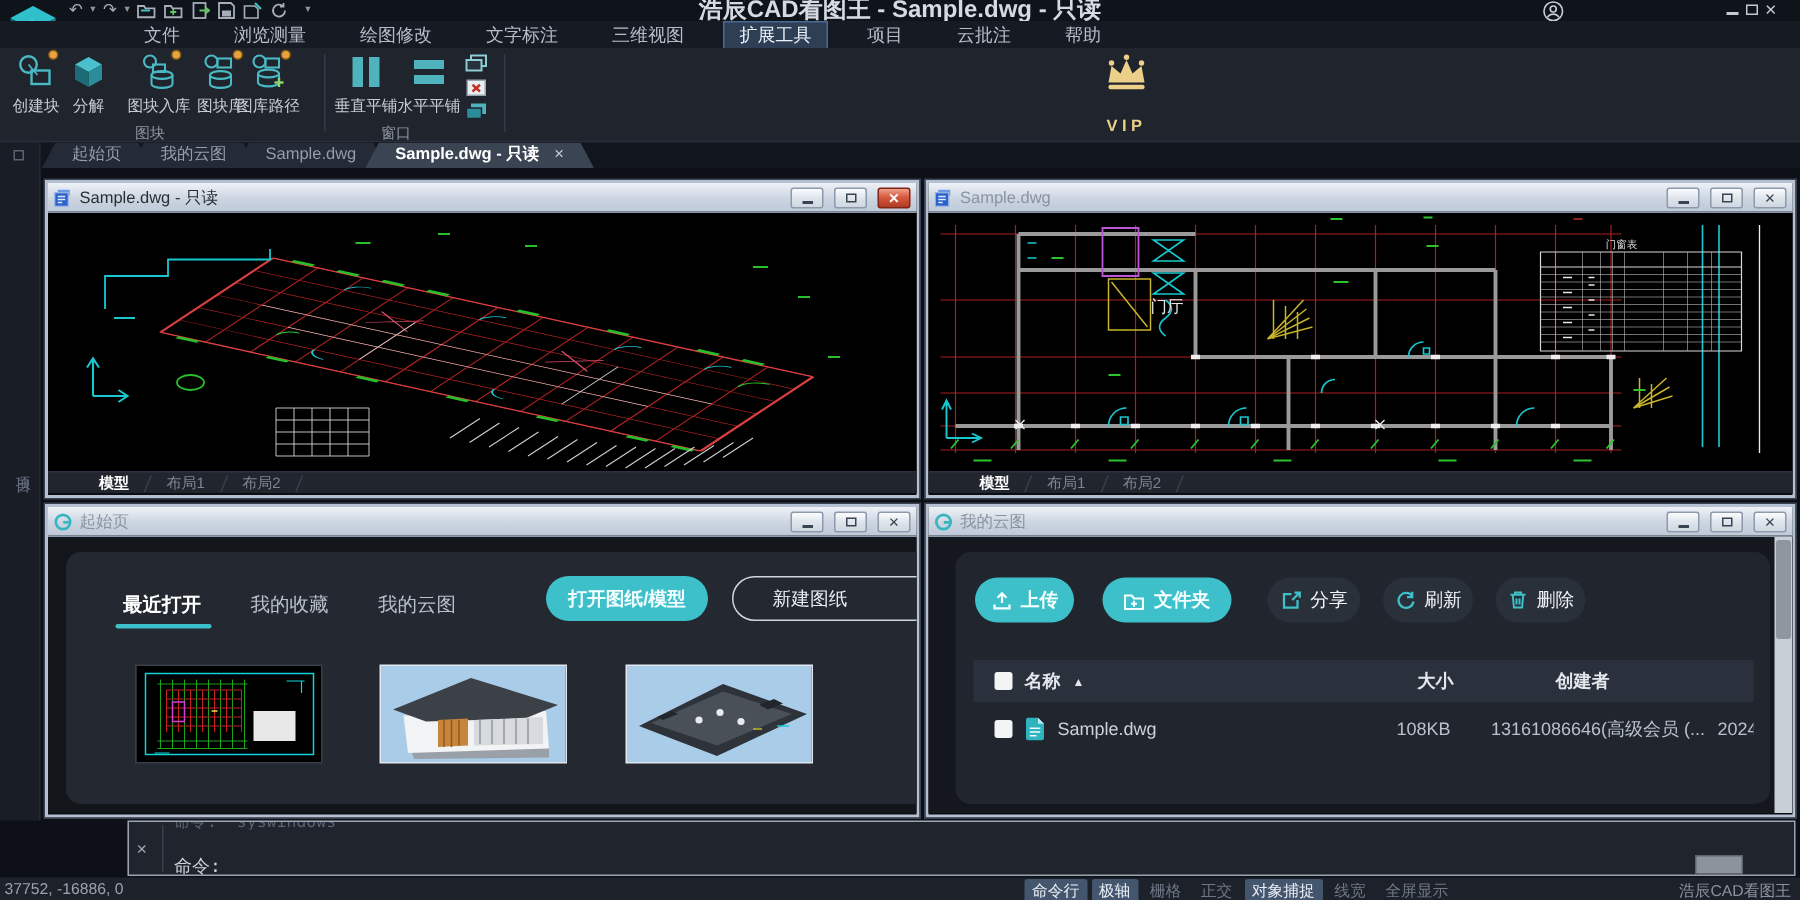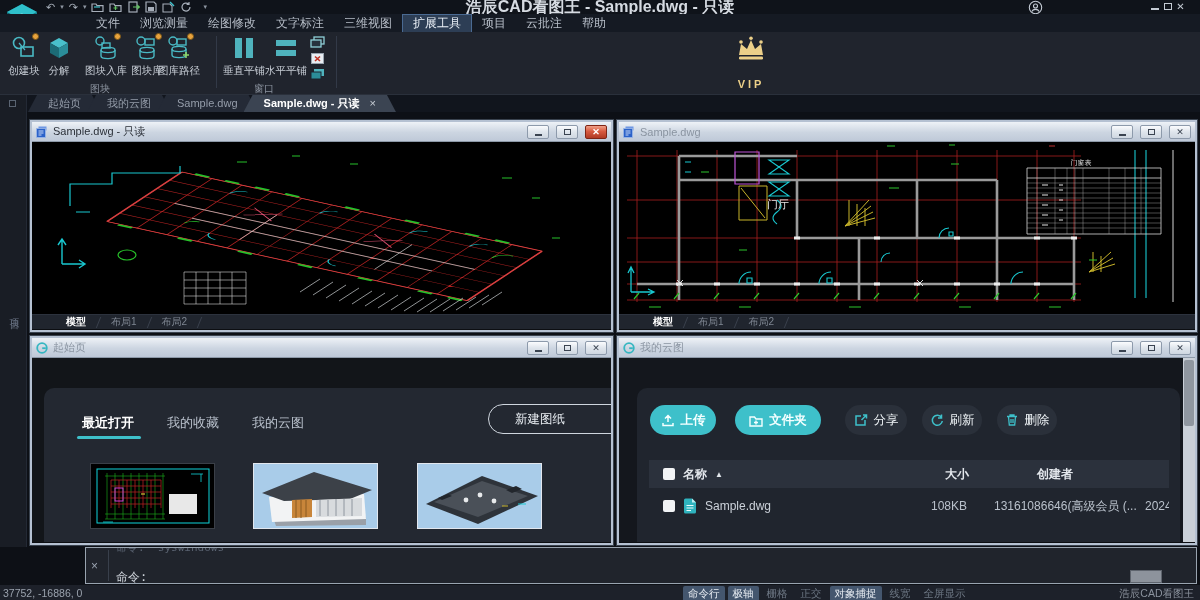--- a/index.html
+++ b/index.html
@@ -4,21 +4,21 @@
 <style>
   * { margin:0; padding:0; box-sizing:border-box; }
   html,body { width:1200px; height:600px; background:#0d1016; overflow:hidden;
     font-family:"Liberation Sans", sans-serif; -webkit-font-smoothing:antialiased; }
   .abs { position:absolute; }
   #stage { position:relative; width:1200px; height:600px; background:#0d1016; }
 
   
   #titlebar { left:0; top:0; width:1200px; height:14px; background:#0f131a; }
   #app-title { width:100%; text-align:center; font-size:16px; color:#d6dbe2; line-height:14px; font-weight:bold; }
-  #menubar { left:0; top:14px; width:1200px; height:18px; background:#151a23; display:flex; align-items:center; padding-left:86px; gap:0; }
+  #menubar { left:0; top:14px; width:1200px; height:18px; background:#151a23; display:flex; align-items:center; padding-left:86px; gap:16px; }
   .menu-item { font-size:12px; color:#b7bec8; padding:1px 10px; line-height:15px; cursor:default; }
   .menu-item.active { background:#2d3e55; border:1px solid #4a6a92; color:#eaf0f7; }
   #logo { left:4px; top:2px; }
   #quickbar { left:46px; top:0; height:14px; display:flex; align-items:center; gap:5px; color:#a6aeb9; }
   .qa { font-size:11px; line-height:12px; }
   .qa.caret { font-size:7px; color:#8d95a1; }
   #account { left:1028px; top:0px; }
   .wbtn { width:13px; height:11px; display:flex; align-items:center; justify-content:center; color:#c3cad3; font-size:10px; }
   .bar-min { width:8px; border-bottom:2px solid #c3cad3; height:6px; }
   .box-max { width:8px; height:7px; border:1px solid #c3cad3; }
@@ -57,21 +57,21 @@
   .cbtn .xg { width:7px; height:6px; border:1px solid #3a4350; }
   .wbody { position:relative; overflow:hidden; background:#000; }
   .layoutbar { position:absolute; left:0; right:0; bottom:0; height:15px; background:#20252e; border-top:1px solid #2c323d;
     display:flex; align-items:center; padding-left:26px; gap:4px; }
   .ltab { font-size:10px; color:#7e8692; padding:0 8px; position:relative; }
   .ltab.active { color:#ffffff; font-weight:bold; }
   .lsl { width:1px; height:11px; background:#3a414d; transform:skewX(-22deg); }
 
   
   .startbg { background:#121519; }
-  .card { position:absolute; background:#232831; border-radius:10px;margin-top:20px; }
+  .card { position:absolute; background:#232831; border-radius:10px; }
   .stab { font-size:13px; color:#b9c1cc; position:absolute; }
   .stab.active { color:#ffffff; font-weight:bold; }
   .stab-underline { position:absolute; height:3px; border-radius:2px; background:#3ec0ca; }
   .teal-btn { position:absolute; background:#3ec0ca; color:#f2feff; border-radius:15px; font-size:12.5px;
      display:flex; align-items:center; justify-content:center; font-weight:bold; }
   .ghost-btn { position:absolute; border:1px solid #cfd6de; color:#e8edf2; border-radius:15px; font-size:12.5px;
      display:flex; align-items:center; justify-content:flex-start; padding-left:26px; background:transparent; overflow:hidden; white-space:nowrap; }
   .thumb { position:absolute; border:1px solid #e2e7ee; overflow:hidden; }
 
   
@@ -437,20 +437,21 @@
           <span class="xg"></span>
         </span>
       <span class="cbtn">✕</span>
     </div>
     <div class="wbody startbg" style="height:184px;">
       <div class="card" style="left:12px; top:10px; width:600px; height:168px;">
         <span class="stab active" style="left:38px; top:26px;">最近打开</span>
         <div class="stab-underline" style="left:33px; top:48px; width:64px;"></div>
         <span class="stab" style="left:123px; top:26px;">我的收藏</span>
         <span class="stab" style="left:208px; top:26px;">我的云图</span>
+        <div class="teal-btn" style="left:320px; top:16px; width:108px; height:30px;">打开图纸/模型</div>
         <div class="ghost-btn" style="left:444px; top:16px; width:140px; height:30px;font-family:Liberation Serif, serif;">新建图纸</div>
 
         <div class="thumb" style="left:46px; top:75px; width:125px; height:66px; border-color:#3a3f47;">
           <svg width="125" height="66" viewBox="0 0 125 66">
             <rect width="125" height="66" fill="#000"></rect>
             <rect x="6" y="5" width="112" height="54" fill="none" stroke="#0fd4da" stroke-width="1"></rect>
             <path stroke="#1db51d" stroke-width="0.6" fill="none" d="M16,9 V55 M24,9 V55 M32,9 V55 M40,9 V55 M48,9 V55 M56,9 V55 M64,9 V55 M72,9 V55 M14,12 H74 M14,50 H74 M14,55 H74"></path>
             <path stroke="#c22222" stroke-width="0.7" fill="none" d="M20,16 H70 M20,22 H70 M20,28 H70 M20,34 H70 M20,40 H70 M20,16 V44 M28,16 V44 M36,16 V44 M44,16 V44 M52,16 V44 M60,16 V44 M70,16 V44"></path>
             <rect x="24" y="24" width="8" height="13" fill="none" stroke="#d33cd3" stroke-width="1"></rect>
             <rect x="78" y="30" width="28" height="20" fill="#e8e8e8"></rect>

